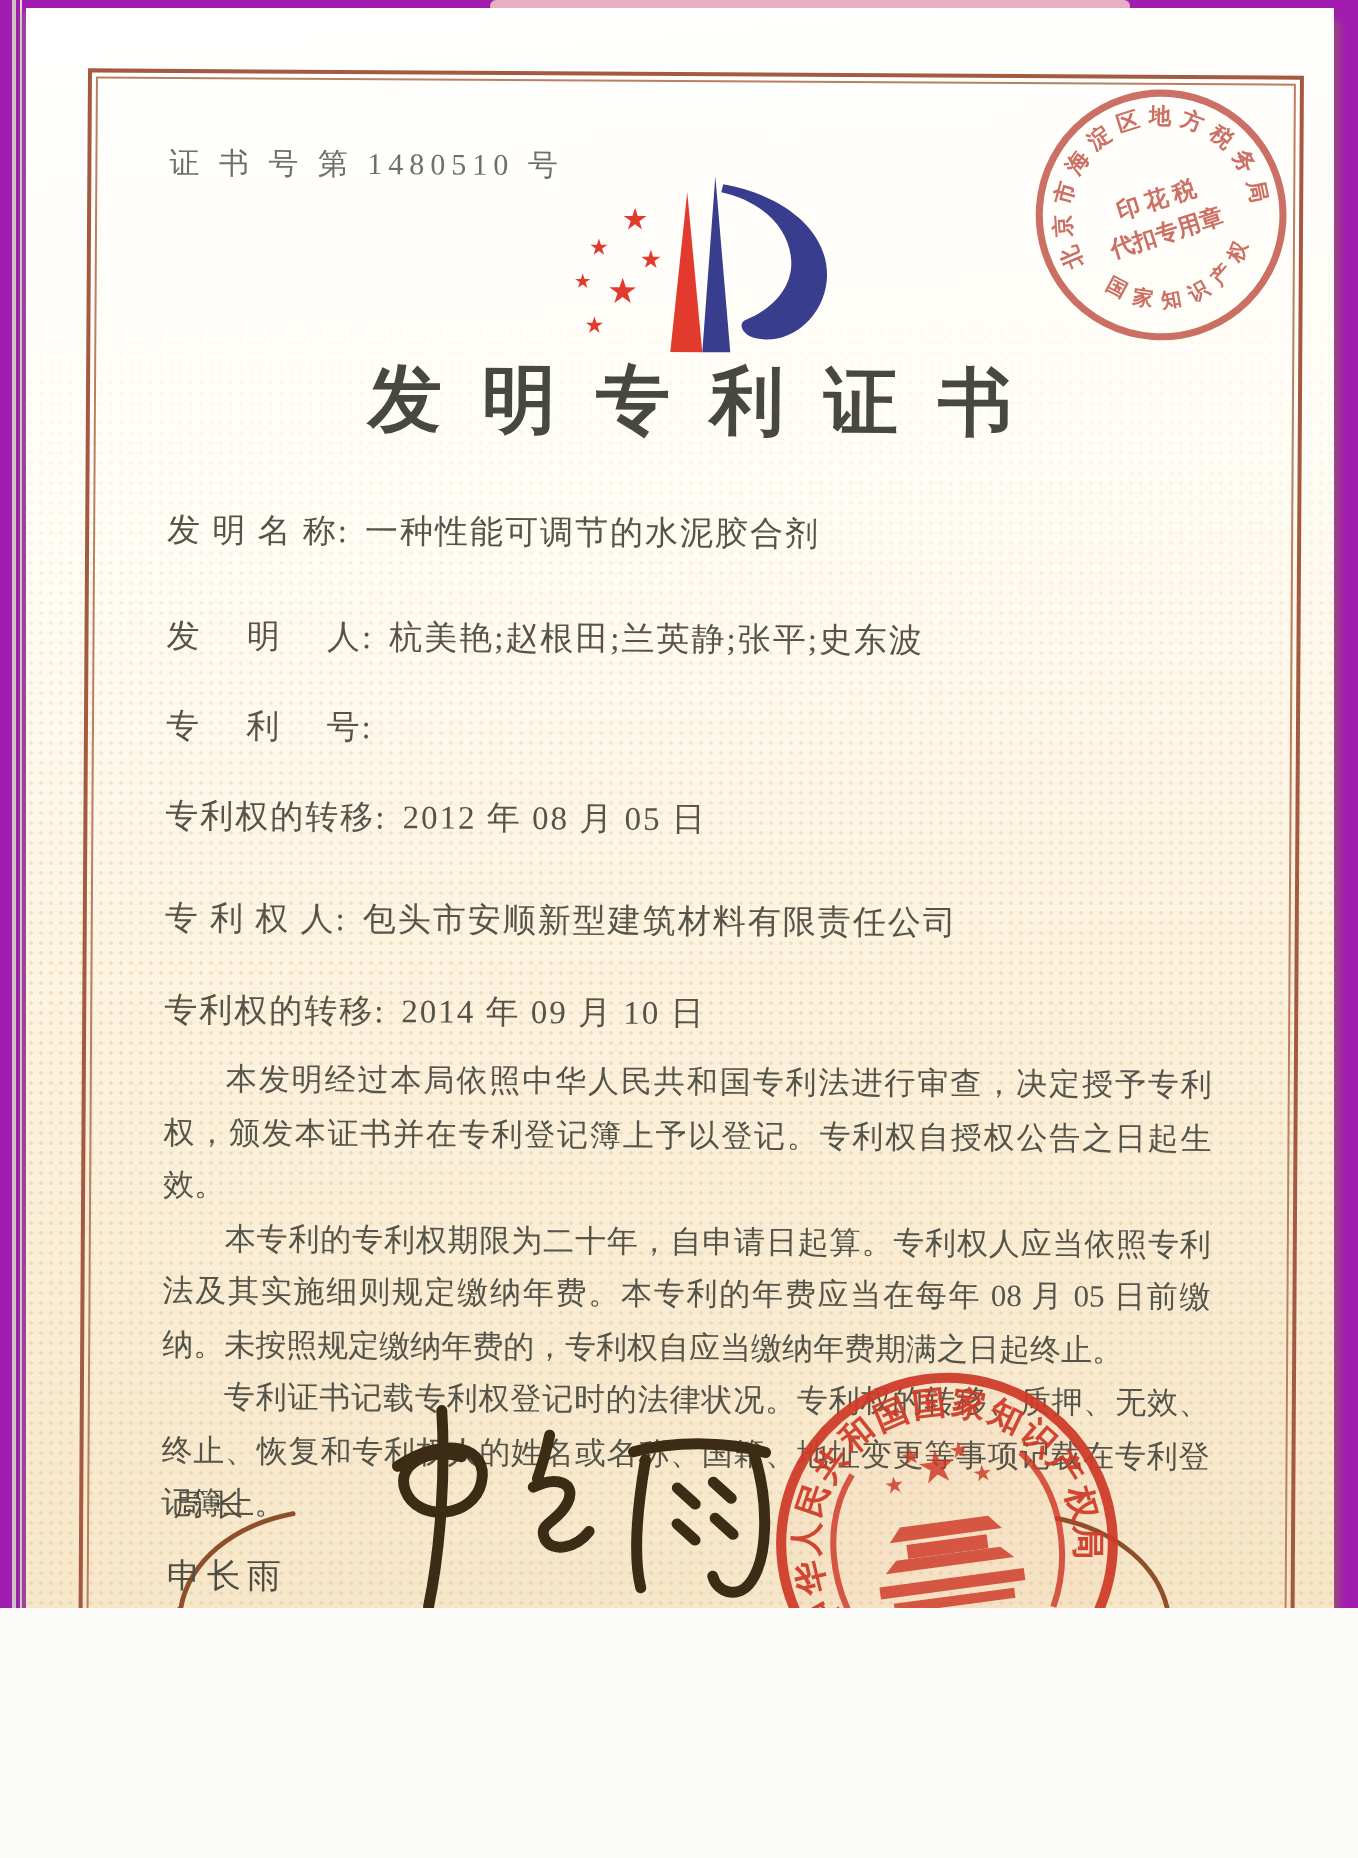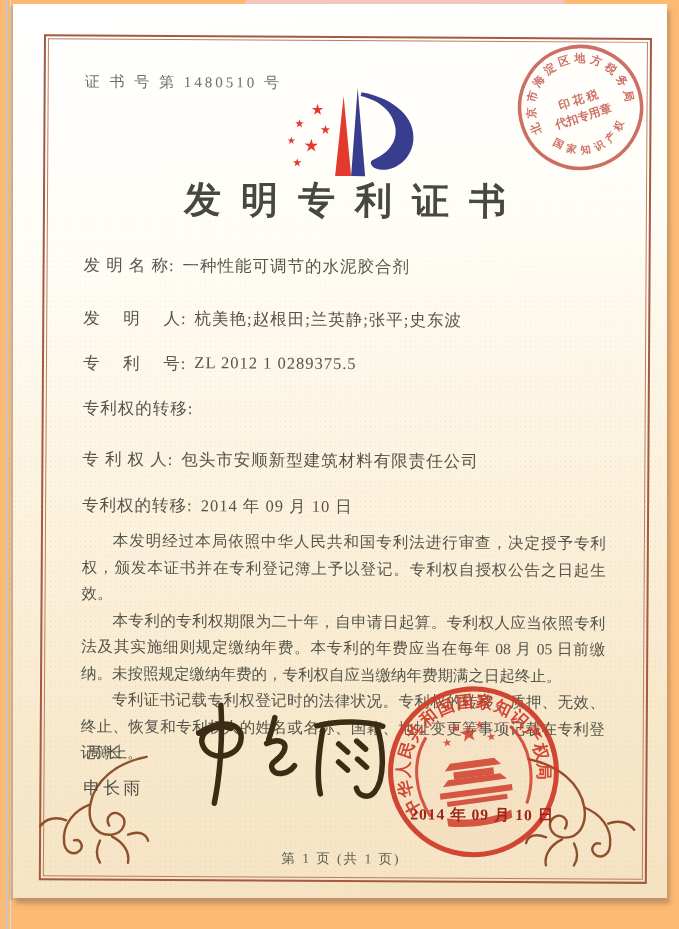--- a/index.html
+++ b/index.html
@@ -2,21 +2,21 @@
 <html><head>
 <meta charset="utf-8">
 <style>
   html,body{margin:0;padding:0;}
   body{
     width:679px;height:929px;
     background:#fbfbf9;
     font-family:"Liberation Serif","DejaVu Serif",serif;
     overflow:hidden;
   }
-  .page{position:relative;width:679px;height:929px;background:#fdba74;overflow:hidden;}
+  .page{position:relative;width:679px;height:804px;background:#a21caf;overflow:hidden;}
   .scan-edge{position:absolute;left:6px;top:0;width:2px;height:100%;background:#c9c6c0;}
   .scan-edge2{position:absolute;left:10px;top:0;width:1px;height:100%;background:#dedbd5;}
   .top-edge{position:absolute;left:245px;top:0;width:320px;height:6px;background:#f2c9c5;opacity:.85;border-radius:3px;}
   .paper{
     position:absolute;left:13px;top:4px;width:654px;height:894px;
     background:linear-gradient(175deg,#ffffff 0%,#fffdf6 28%,#fcf3e0 52%,#f8e9cd 78%,#f4e2c2 100%);
     box-shadow:-3px 2px 2px rgba(150,140,130,.35), 3px 6px 4px rgba(150,115,85,.5);
   }
   .texture{
     position:absolute;inset:0;
@@ -134,24 +134,24 @@
         <div class="row m1">
           <span class="lab">发 明 名 称:</span>
           <span class="val">一种性能可调节的水泥胶合剂</span>
         </div>
         <div class="row m2">
           <span class="lab">发　 明　 人:</span>
           <span class="val">杭美艳;赵根田;兰英静;张平;史东波</span>
         </div>
         <div class="row m3">
           <span class="lab">专　 利　 号:</span>
-          <span class="val">ZL 2012 1 0289375.5</span>
         </div>
         <div class="row m4">
           <span class="lab">专利权的转移:</span>
+          <span class="val">2012 年 08 月 05 日</span>
         </div>
         <div class="row m5">
           <span class="lab">专 利 权 人:</span>
           <span class="val">包头市安顺新型建筑材料有限责任公司</span>
         </div>
         <div class="row">
           <span class="lab">专利权的转移:</span>
           <span class="val">2014 年 09 月 10 日</span>
         </div>
       </div>

